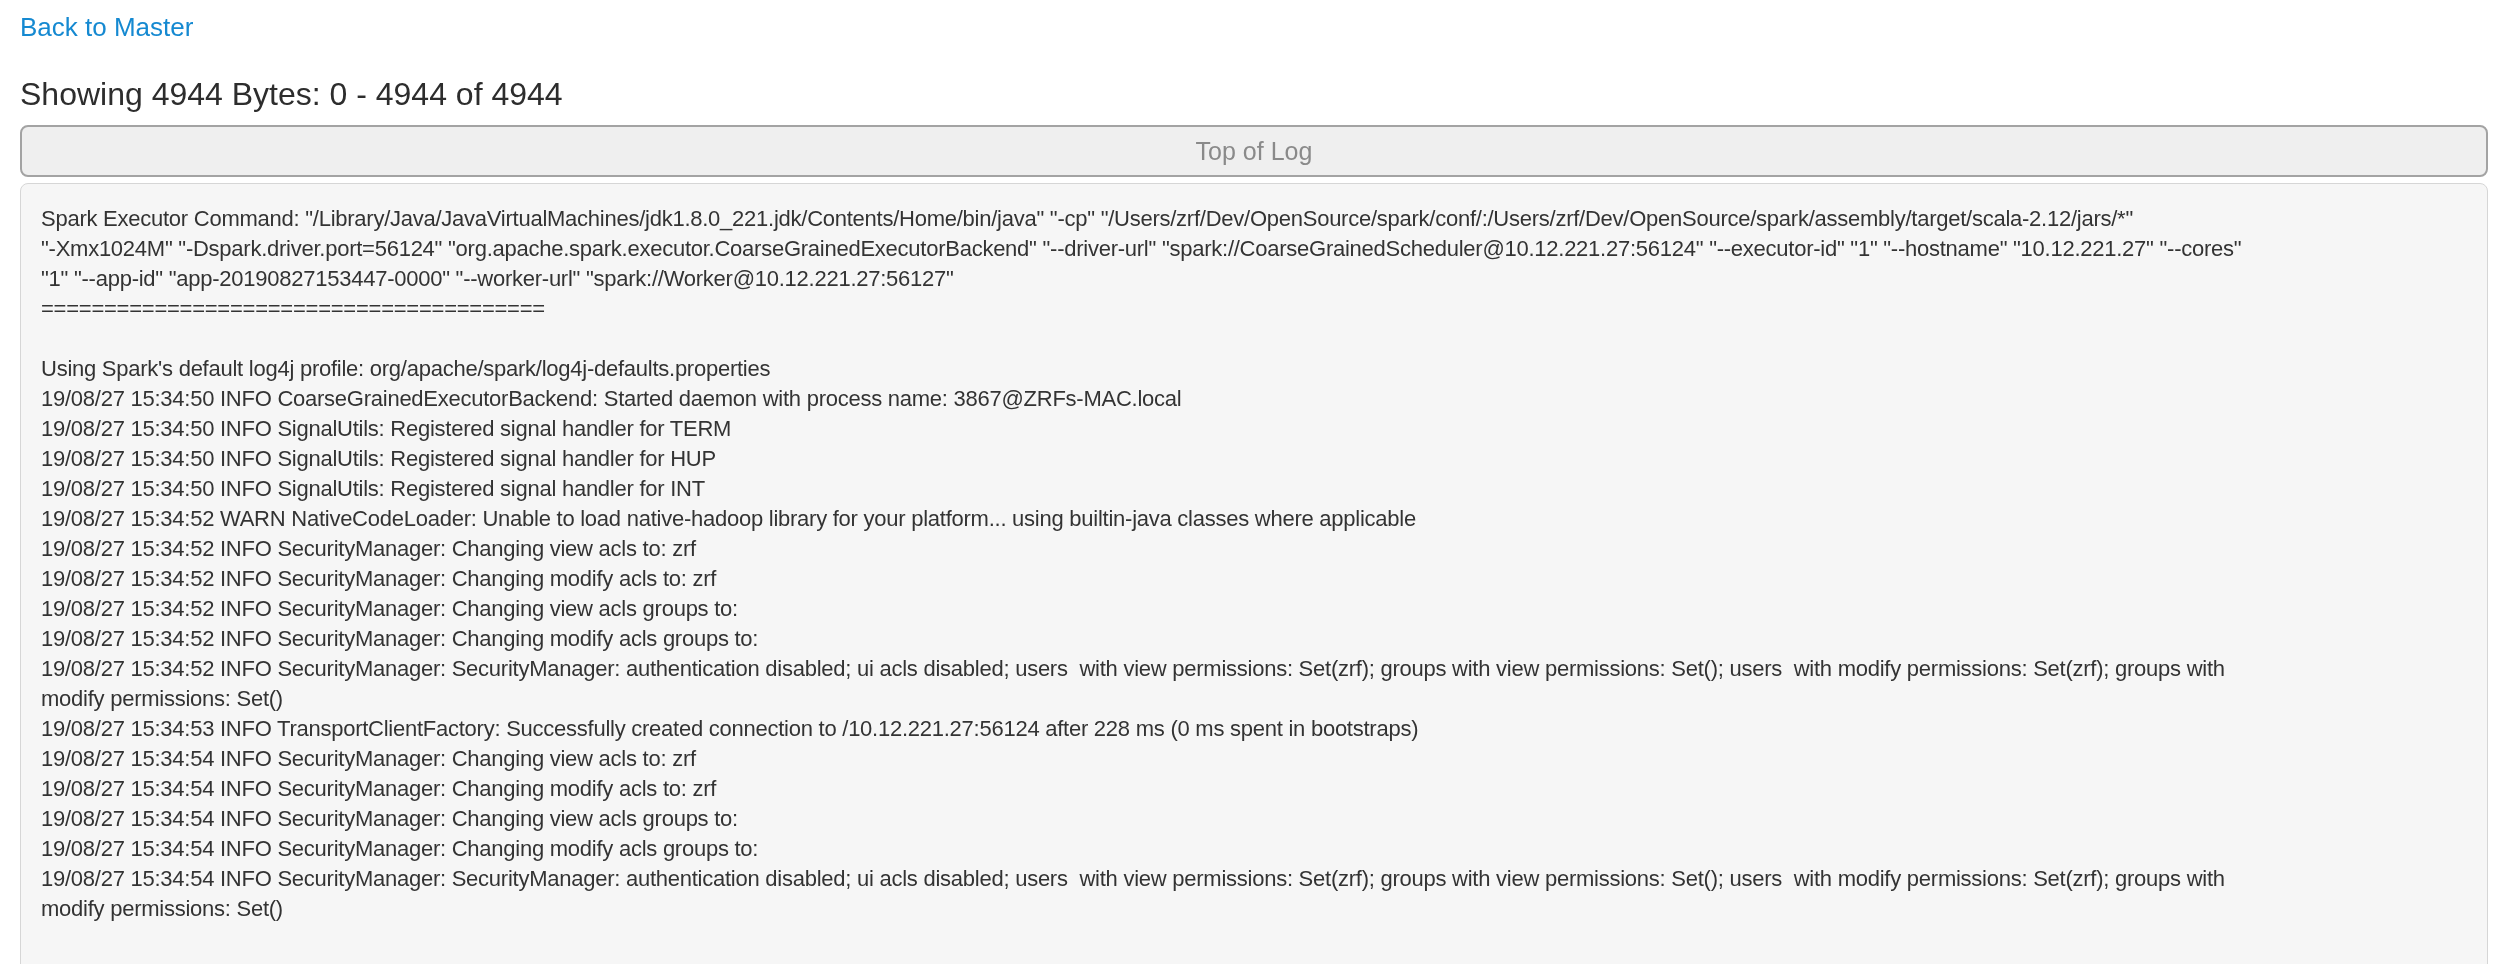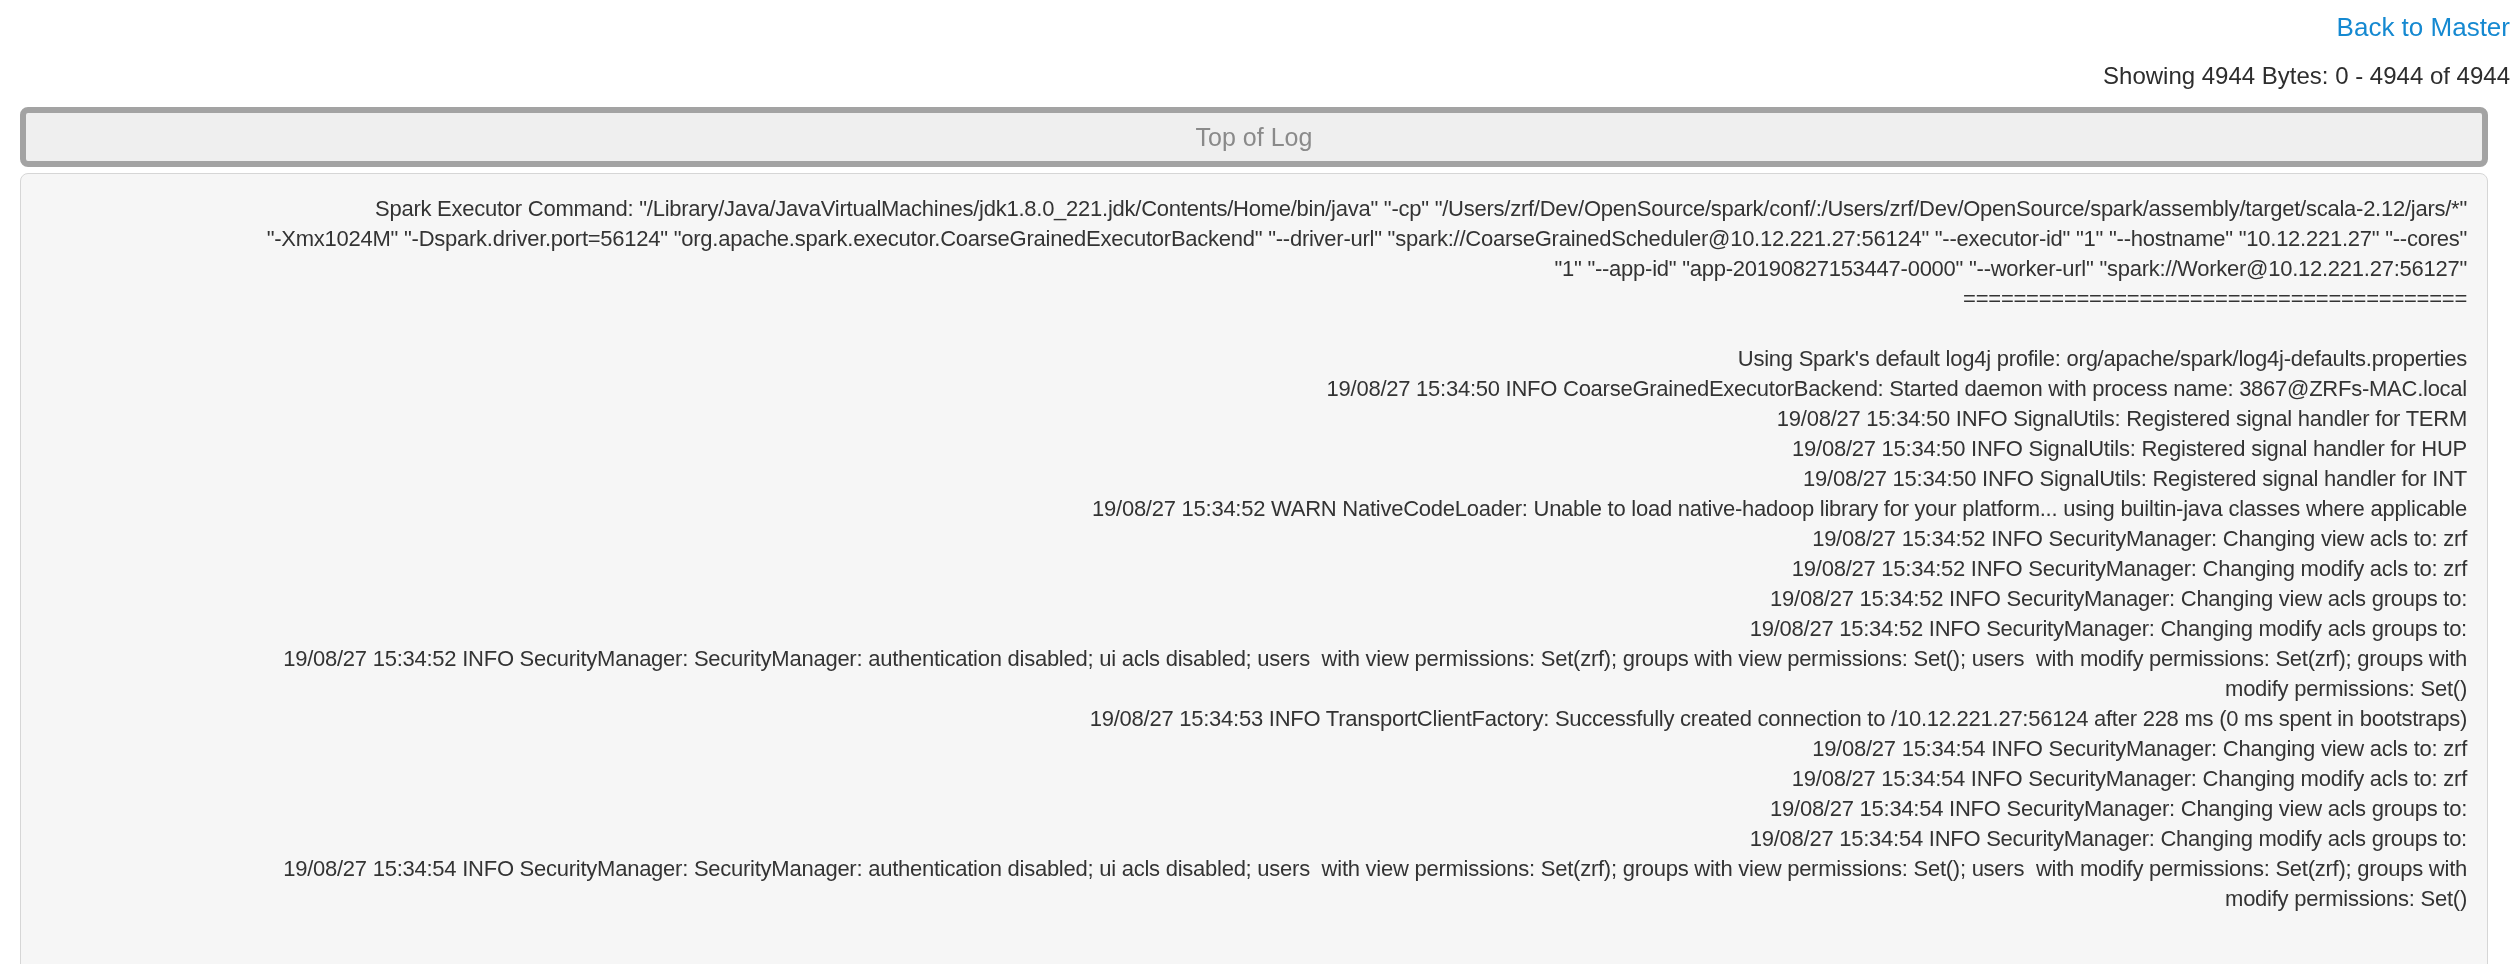--- a/index.html
+++ b/index.html
@@ -9,42 +9,41 @@
     height: 964px;
     overflow: hidden;
     background: #ffffff;
     font-family: "Liberation Sans", "DejaVu Sans", sans-serif;
     color: #333333;
   }
   .page {
     width: 2510px;
     height: 964px;
     position: relative;
-    text-align: right;
   }
   .back-link {
     display: inline-block;
     margin: 12px 0 0 20px;
     font-size: 26px;
     line-height: 30px;
     color: #1589d1;
     text-decoration: none;
     cursor: pointer;
   }
   .byte-range {
-    margin: 19px 0 0 20px;
-    font-size: 24px;
+    margin: 37px 0 0 20px;
+    font-size: 32px;
     line-height: 30px;
     color: #2d2d2d;
   }
   .top-bar {
     margin: 16px 22px 0 20px;
     height: 48px;
     background: #efefef;
-    border: 6px solid #a3a3a3;
+    border: 2px solid #a3a3a3;
     border-radius: 8px;
     display: flex;
     align-items: center;
     justify-content: center;
     font-size: 25px;
     color: #8a8a8a;
     cursor: pointer;
     user-select: none;
   }
   .log-box {

